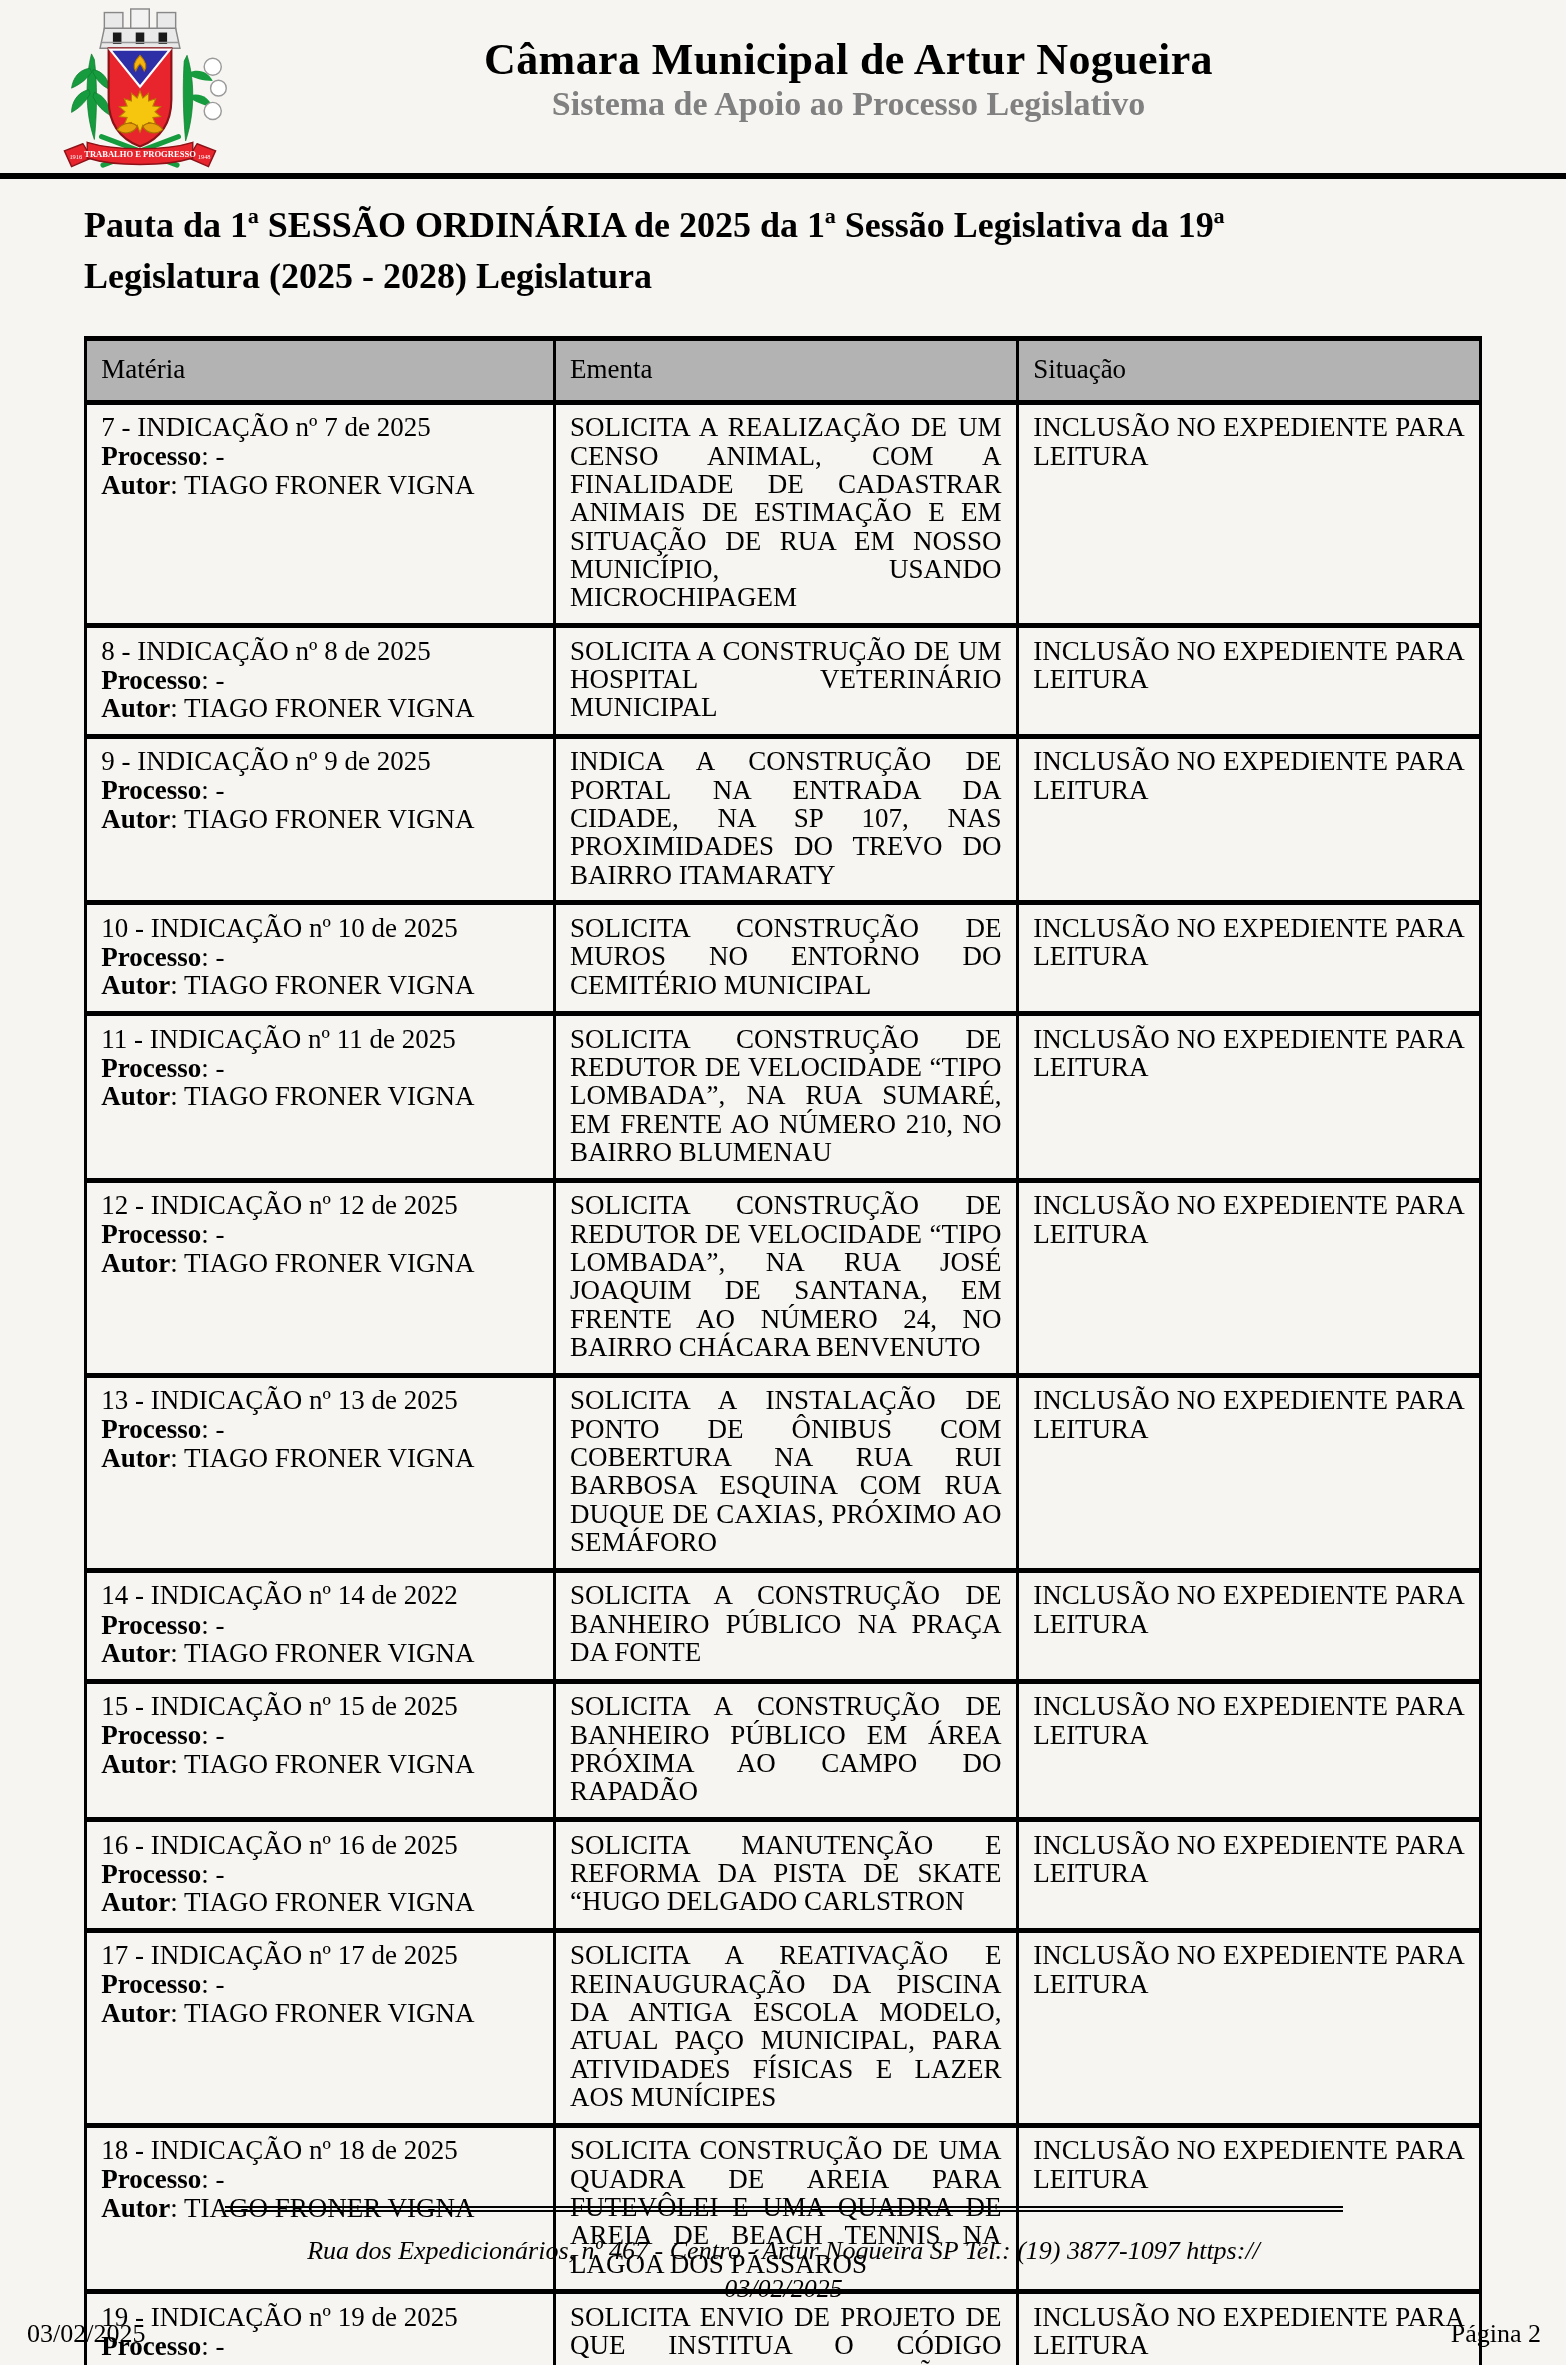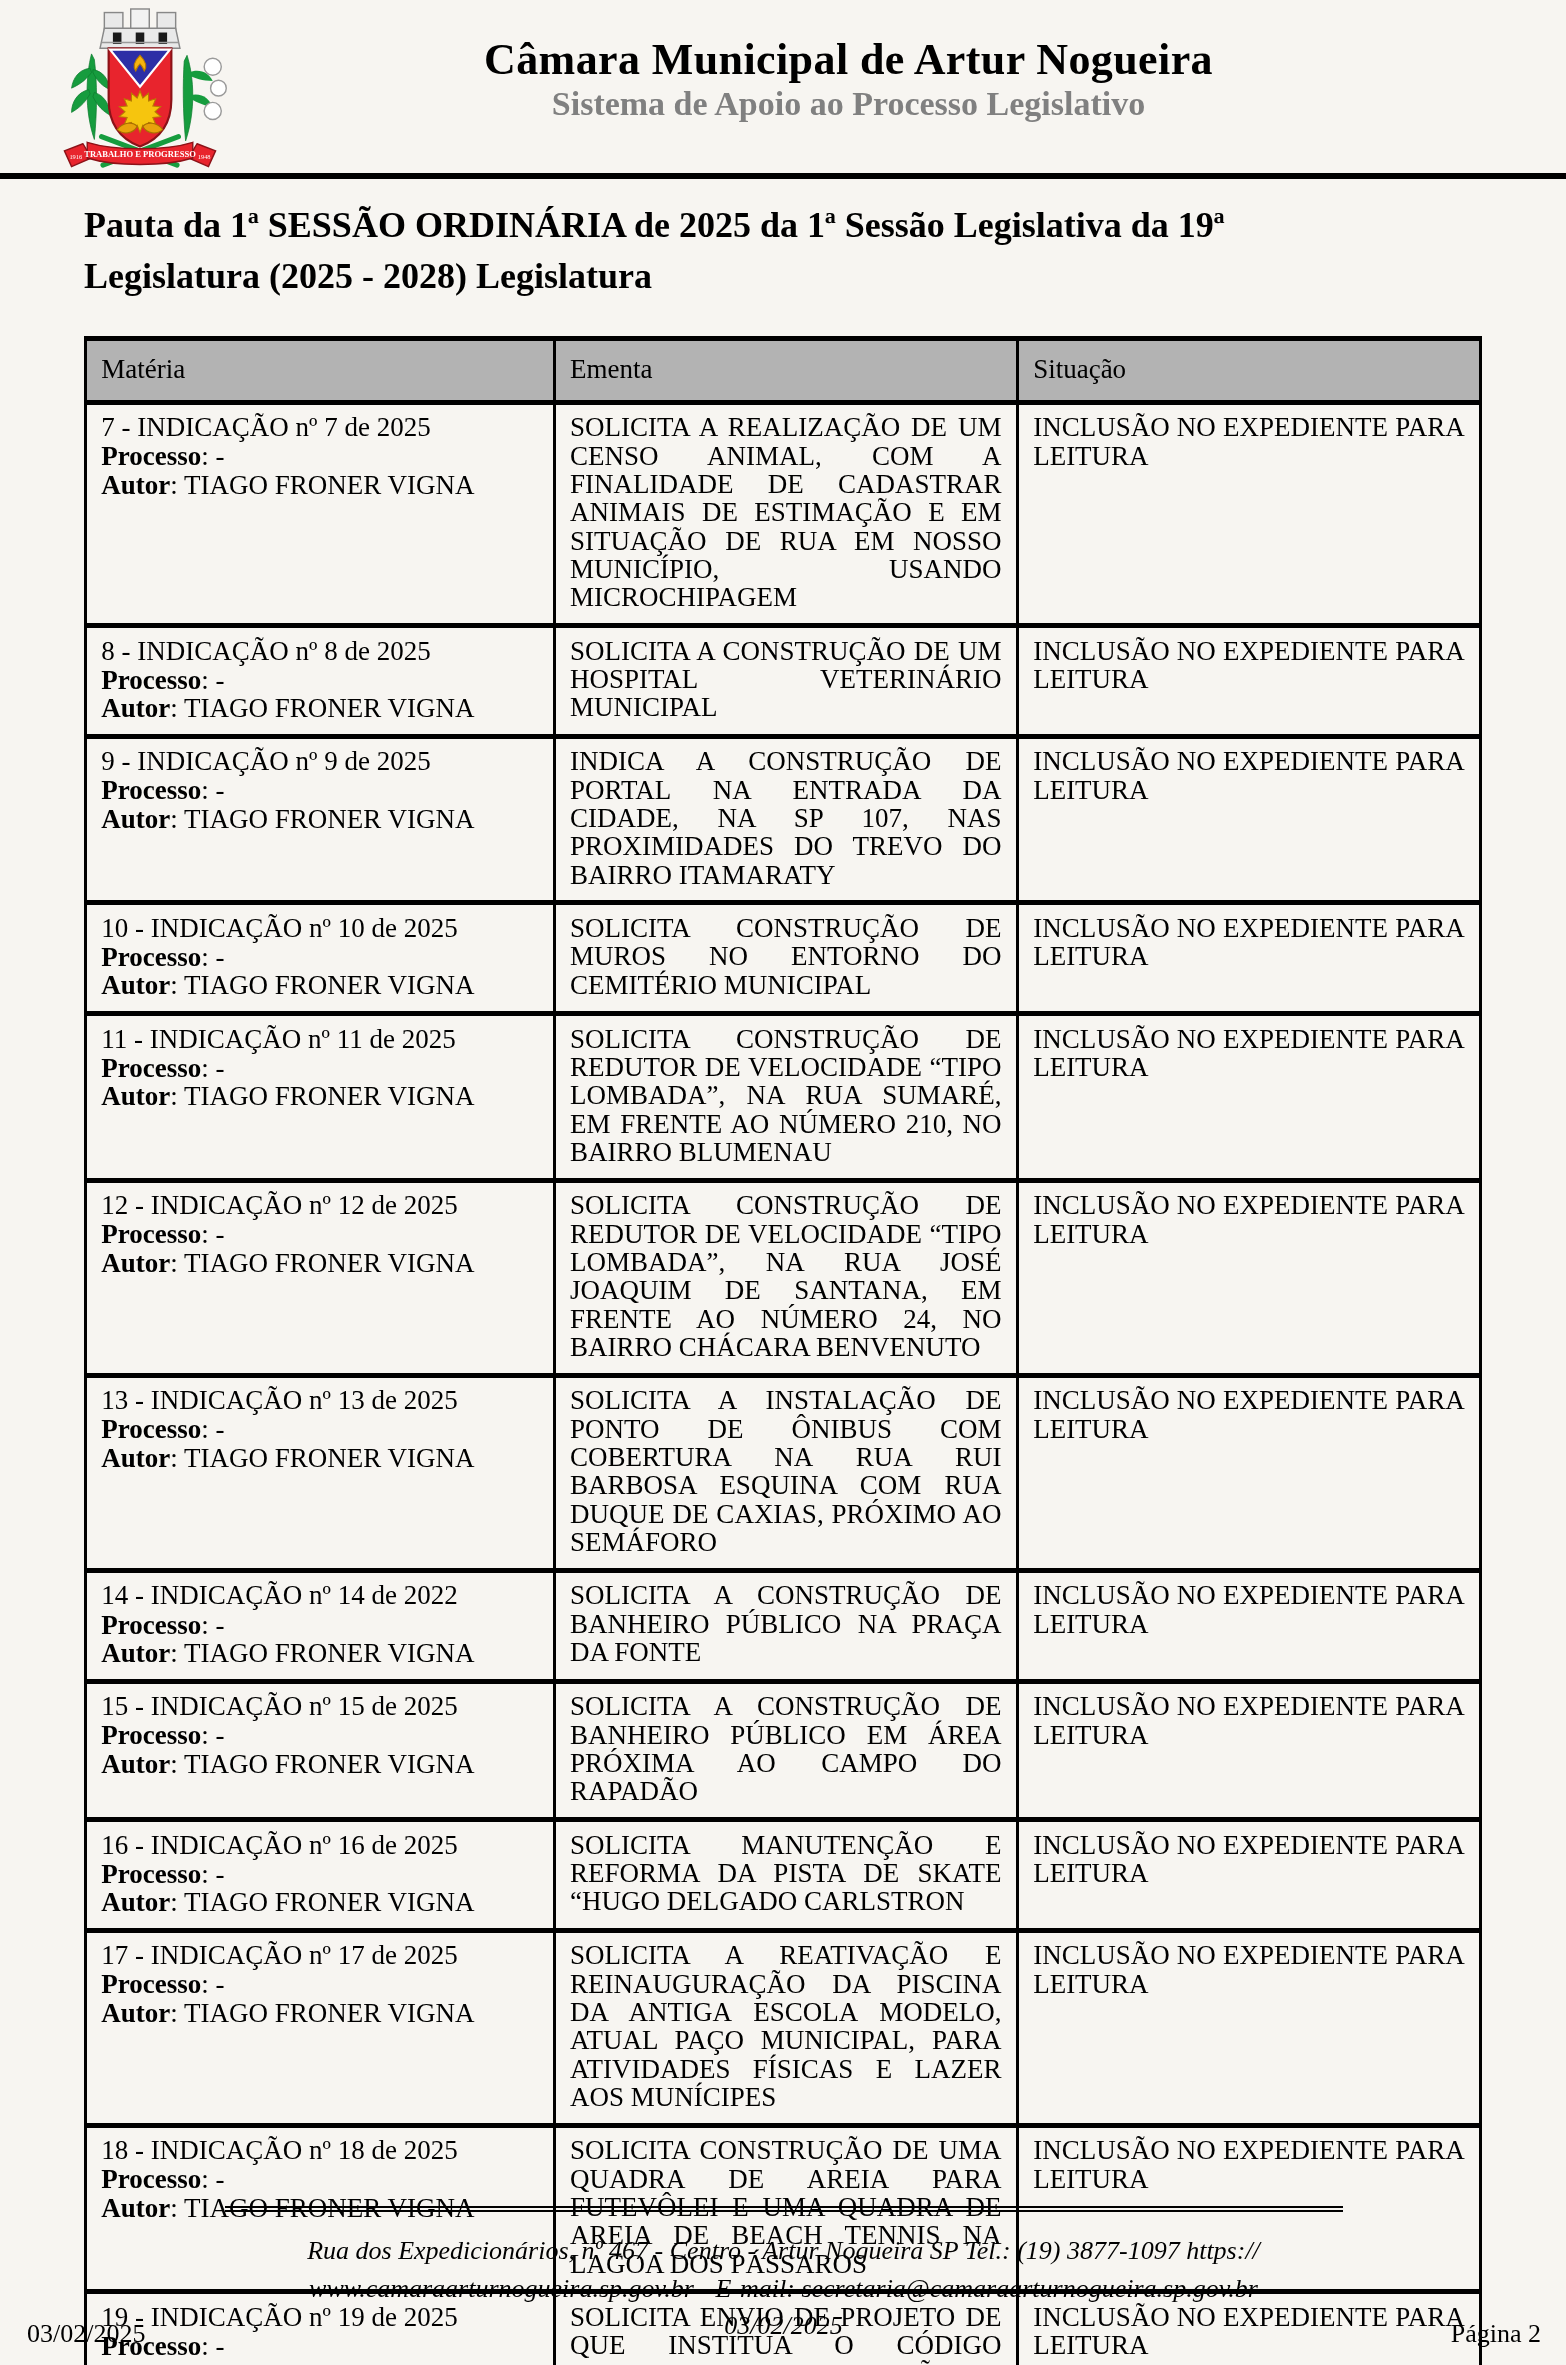--- a/index.html
+++ b/index.html
@@ -284,21 +284,20 @@
         </td>
         <td class="ementa-cell">SOLICITA ENVIO DE PROJETO DE QUE INSTITUA O CÓDIGO MUNICIPAL DE PROTEÇÃO E BEM-ESTAR ANIMAL NO MUNICÍPIO DE ARTUR NOGUEIRA, CONFORME MINUTA EM ANEXO</td>
         <td class="situacao-cell">INCLUSÃO NO EXPEDIENTE PARA LEITURA</td>
       </tr>
     </tbody>
 </table>
 
 <div class="footer">
   <div class="footer-inner">
     <div>Rua dos Expedicionários, nº 467 - Centro - Artur Nogueira SP Tel.: (19) 3877-1097 https://</div>
-    <div>www.camaraarturnogueira.sp.gov.br - E-mail: secretaria@camaraarturnogueira.sp.gov.br</div>
     <div>03/02/2025</div>
   </div>
 </div>
 
 <div class="page-bottom">
   <span>03/02/2025</span>
   <span>Página 2</span>
 </div>
 
 

